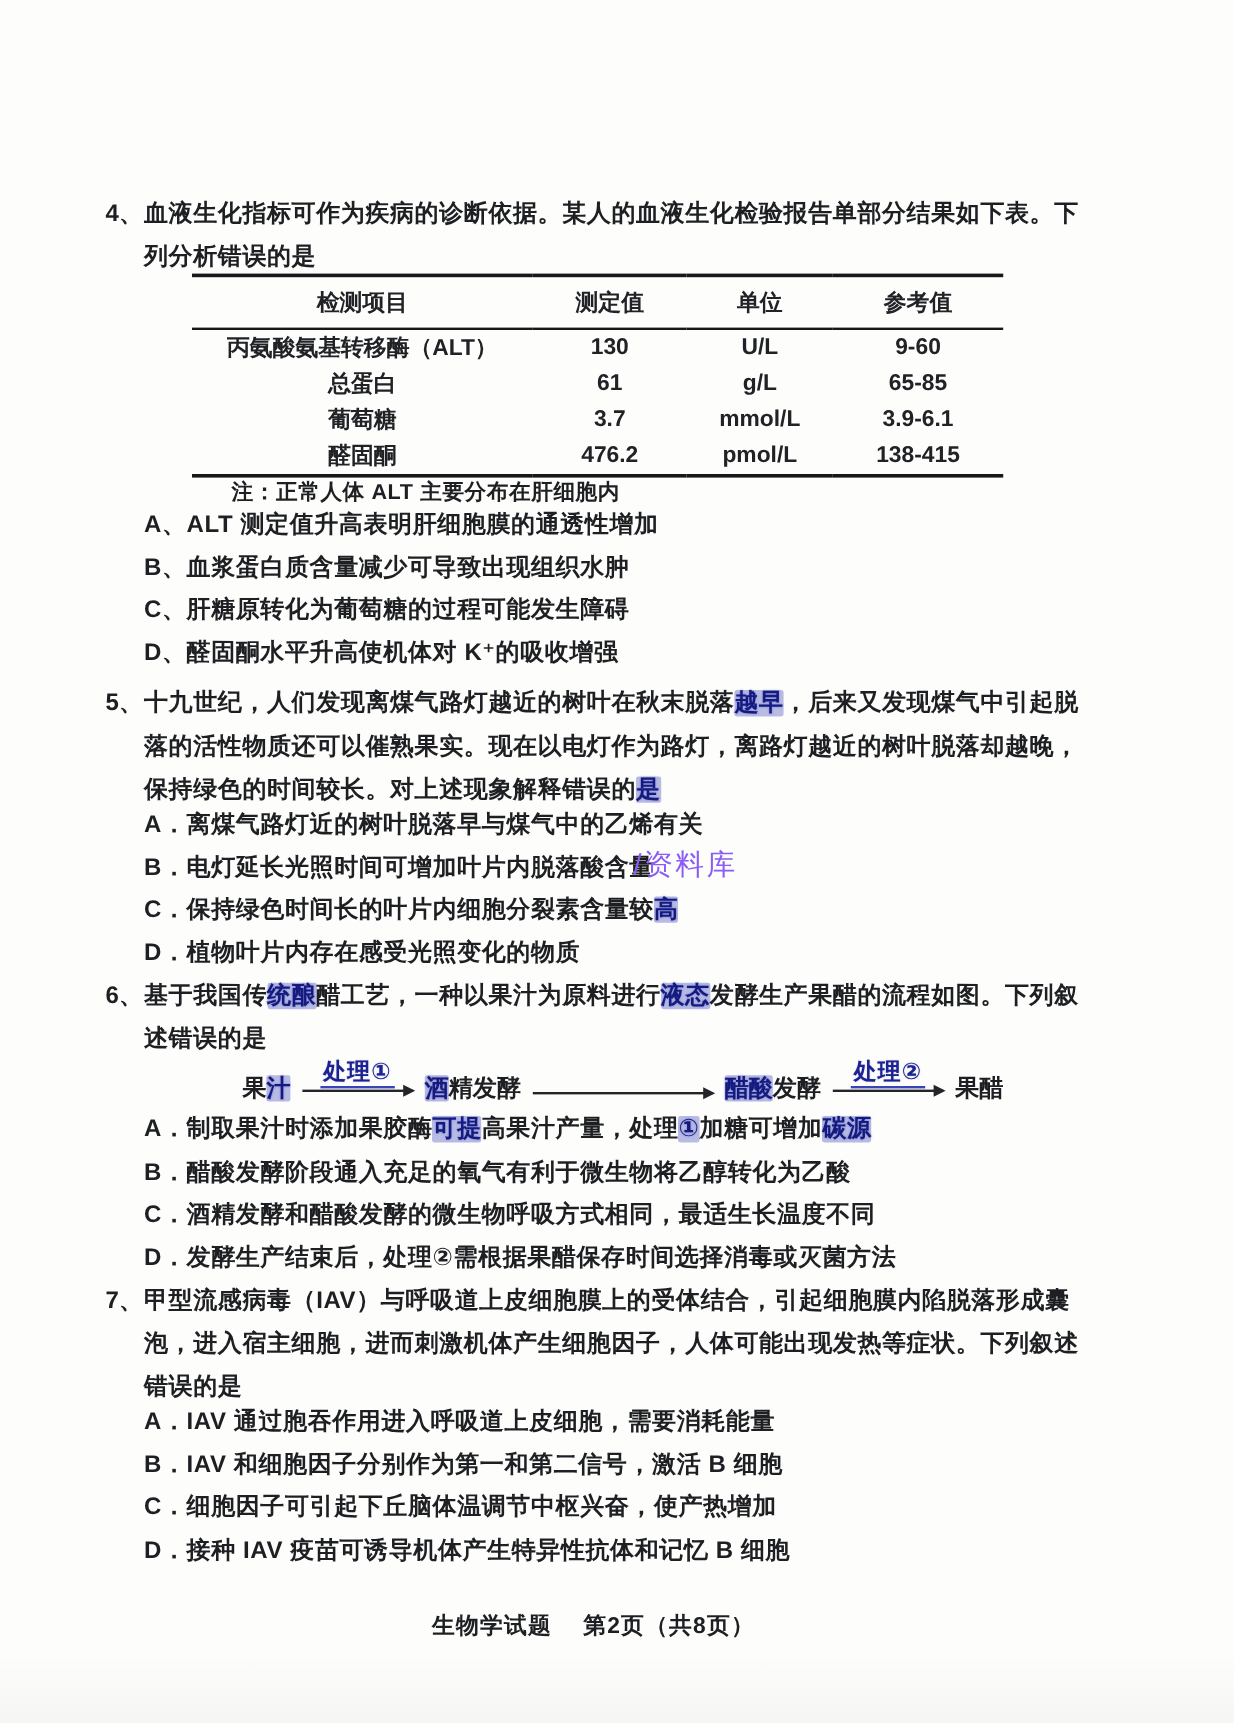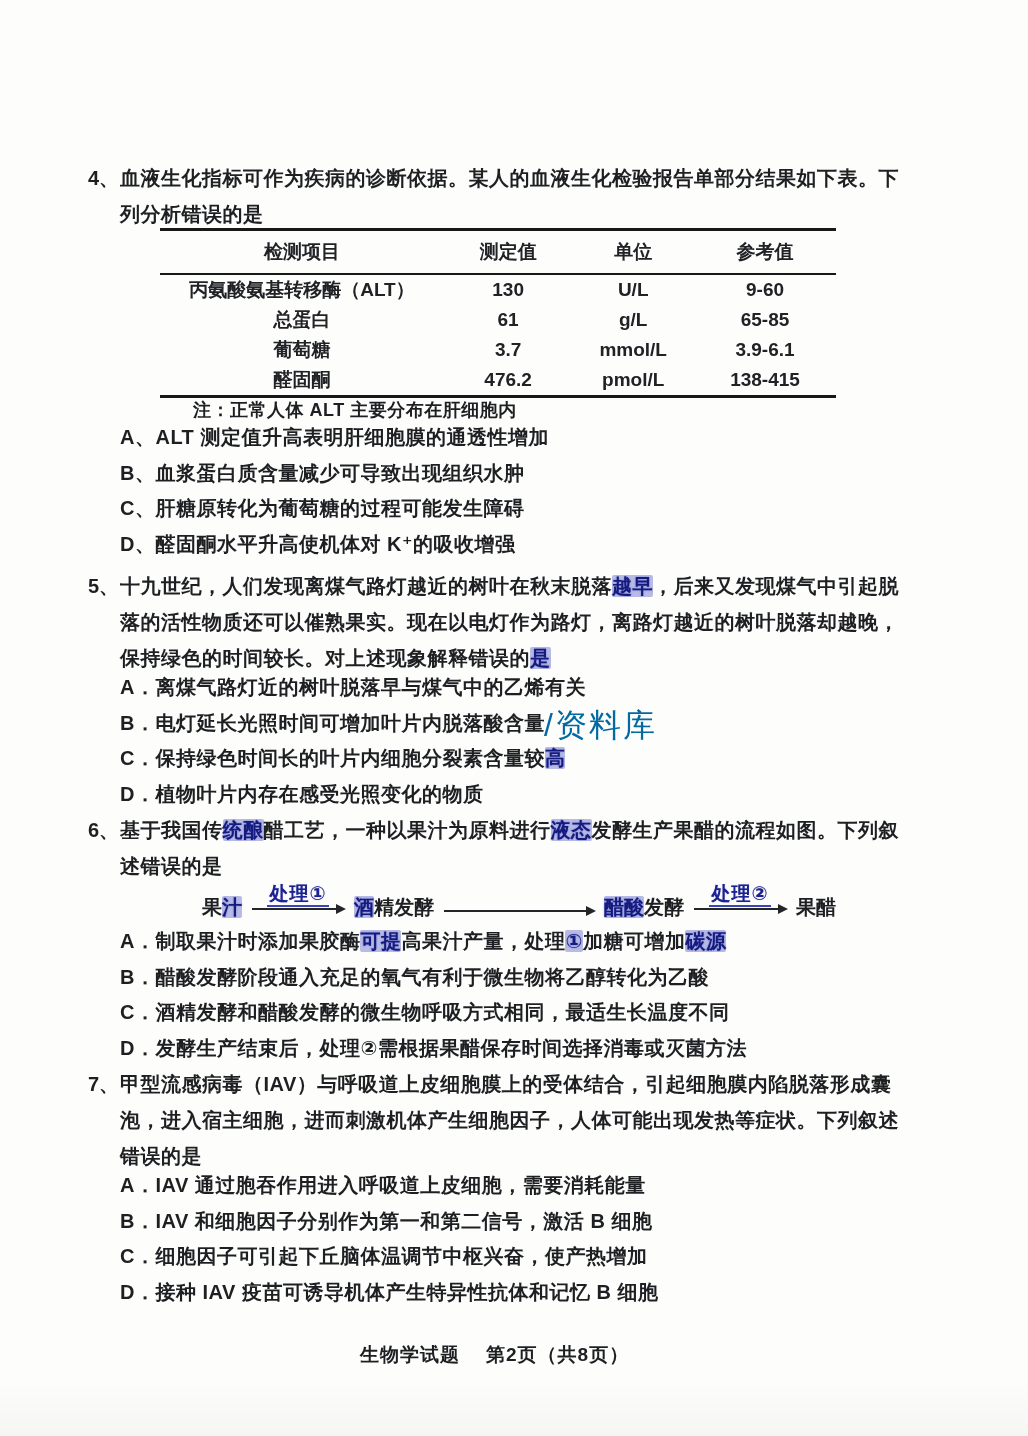--- a/index.html
+++ b/index.html
@@ -70,23 +70,22 @@
   
   .hl{
     background:rgba(70,80,190,.38);
     color:#141a7e;
     text-shadow:0 0 2px rgba(70,80,190,.6);
     border-radius:2px;
   }
 
   .watermark{
     position:absolute;left:528px;top:704px;
-    font-size:32px;color:#0369a1;font-weight:400;letter-spacing:2px;
+    font-size:24px;color:#8b5cf6;font-weight:400;letter-spacing:2px;
     z-index:3;
-    margin-left:16px;
   }
 
   .footer{
     position:absolute;left:360px;top:1342px;width:340px;
     display:flex;gap:26px;
     font-size:19px;font-weight:700;letter-spacing:1px;
   }
 
   
   .scan-tint{

